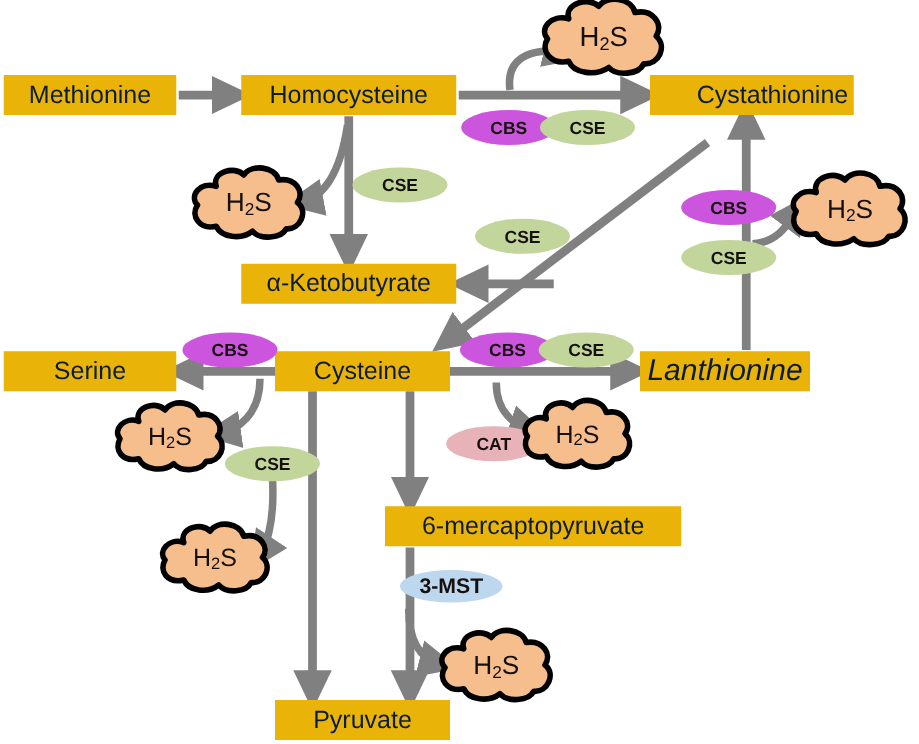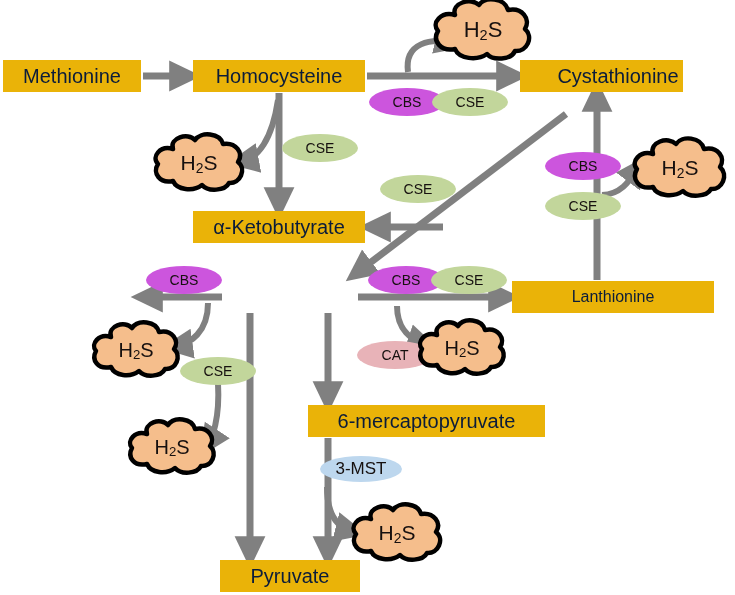--- a/index.html
+++ b/index.html
@@ -41,20 +41,21 @@
     display: flex;
     align-items: center;
     justify-content: center;
     border-radius: 50%;
     font-size: 14px;
     font-family: "Liberation Sans", sans-serif;
     color: #16100f;
     white-space: nowrap;
     box-sizing: border-box;
     z-index: 5;
+    font-weight: bold;
   }
   .enz-cbs { background: #CC55DD; }
   .enz-cse { background: #C2D69B; }
   .enz-cat { background: #E8B3B8; margin-left: 32px; }
   .enz-mst { background: #BDD7EE; font-size: 17px; }
   .h2s-cloud {
     position: absolute;
     z-index: 6;
   }
   .h2s-cloud svg { display: block; overflow: visible; }
@@ -132,21 +133,27 @@
   </div>
   <div class="metabolite-box" style="left:193px;top:60px;width:172px;height:32px;font-size:20px;">
     <span>Homocysteine</span>
   </div>
   <div class="metabolite-box" style="left:520px;top:60px;width:163px;height:32px;font-size:20px;padding-left:33px;">
     <span>Cystathionine</span>
   </div>
   <div class="metabolite-box" style="left:193px;top:211px;width:172px;height:32px;font-size:20px;">
     <span>α-Ketobutyrate</span>
   </div>
-  <div class="metabolite-box" style="left:512px;top:281px;width:202px;height:32px;font-size:16px;">
+  <div class="metabolite-box" style="left:3px;top:281px;width:138px;height:32px;font-size:20px;">
+    <span>Serine</span>
+  </div>
+  <div class="metabolite-box" style="left:220px;top:281px;width:140px;height:32px;font-size:20px;">
+    <span>Cysteine</span>
+  </div>
+  <div class="metabolite-box" style="left:512px;top:281px;width:136px;height:32px;font-size:24px;font-style:italic;">
     <span>Lanthionine</span>
   </div>
   <div class="metabolite-box" style="left:308px;top:405px;width:237px;height:32px;font-size:20px;">
     <span>6-mercaptopyruvate</span>
   </div>
   <div class="metabolite-box" style="left:220px;top:560px;width:140px;height:32px;font-size:20px;">
     <span>Pyruvate</span>
   </div>
 
   <div class="enzyme-ellipse enz-cbs" style="left:369px;top:88px;width:76px;height:28px;">

